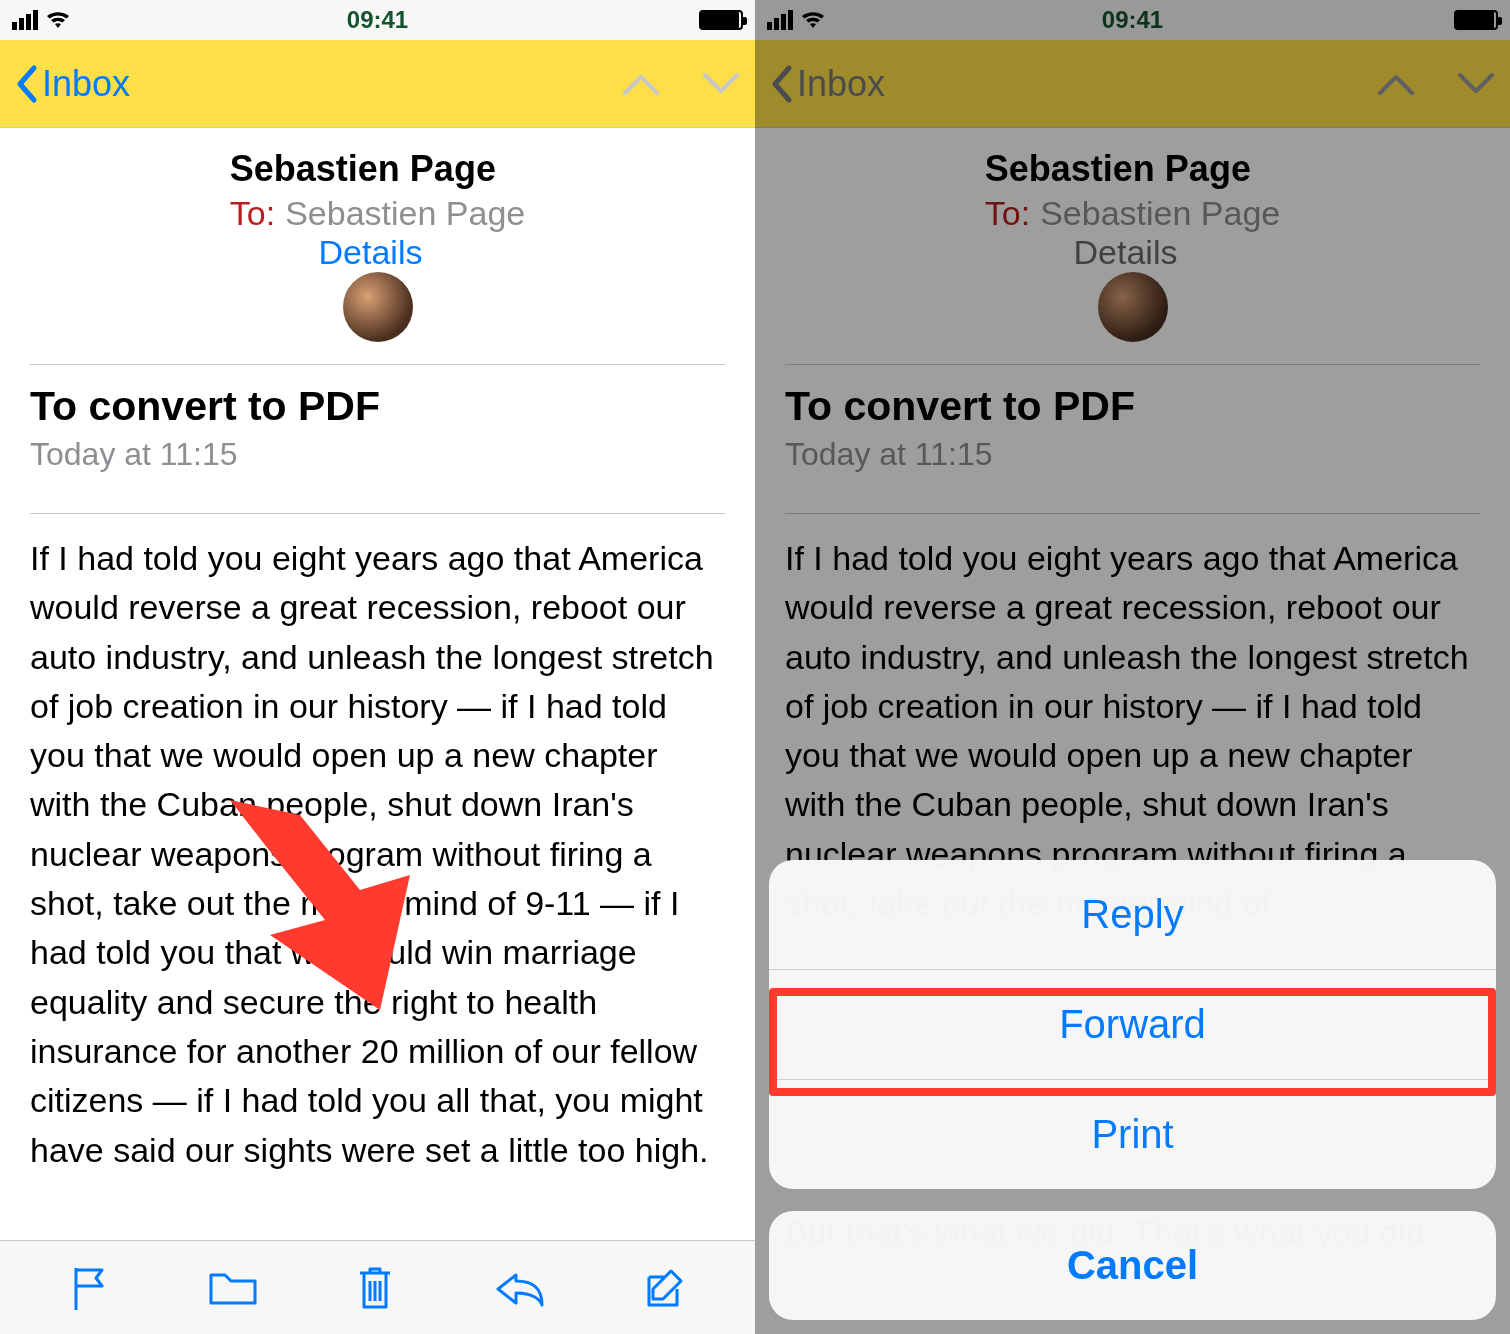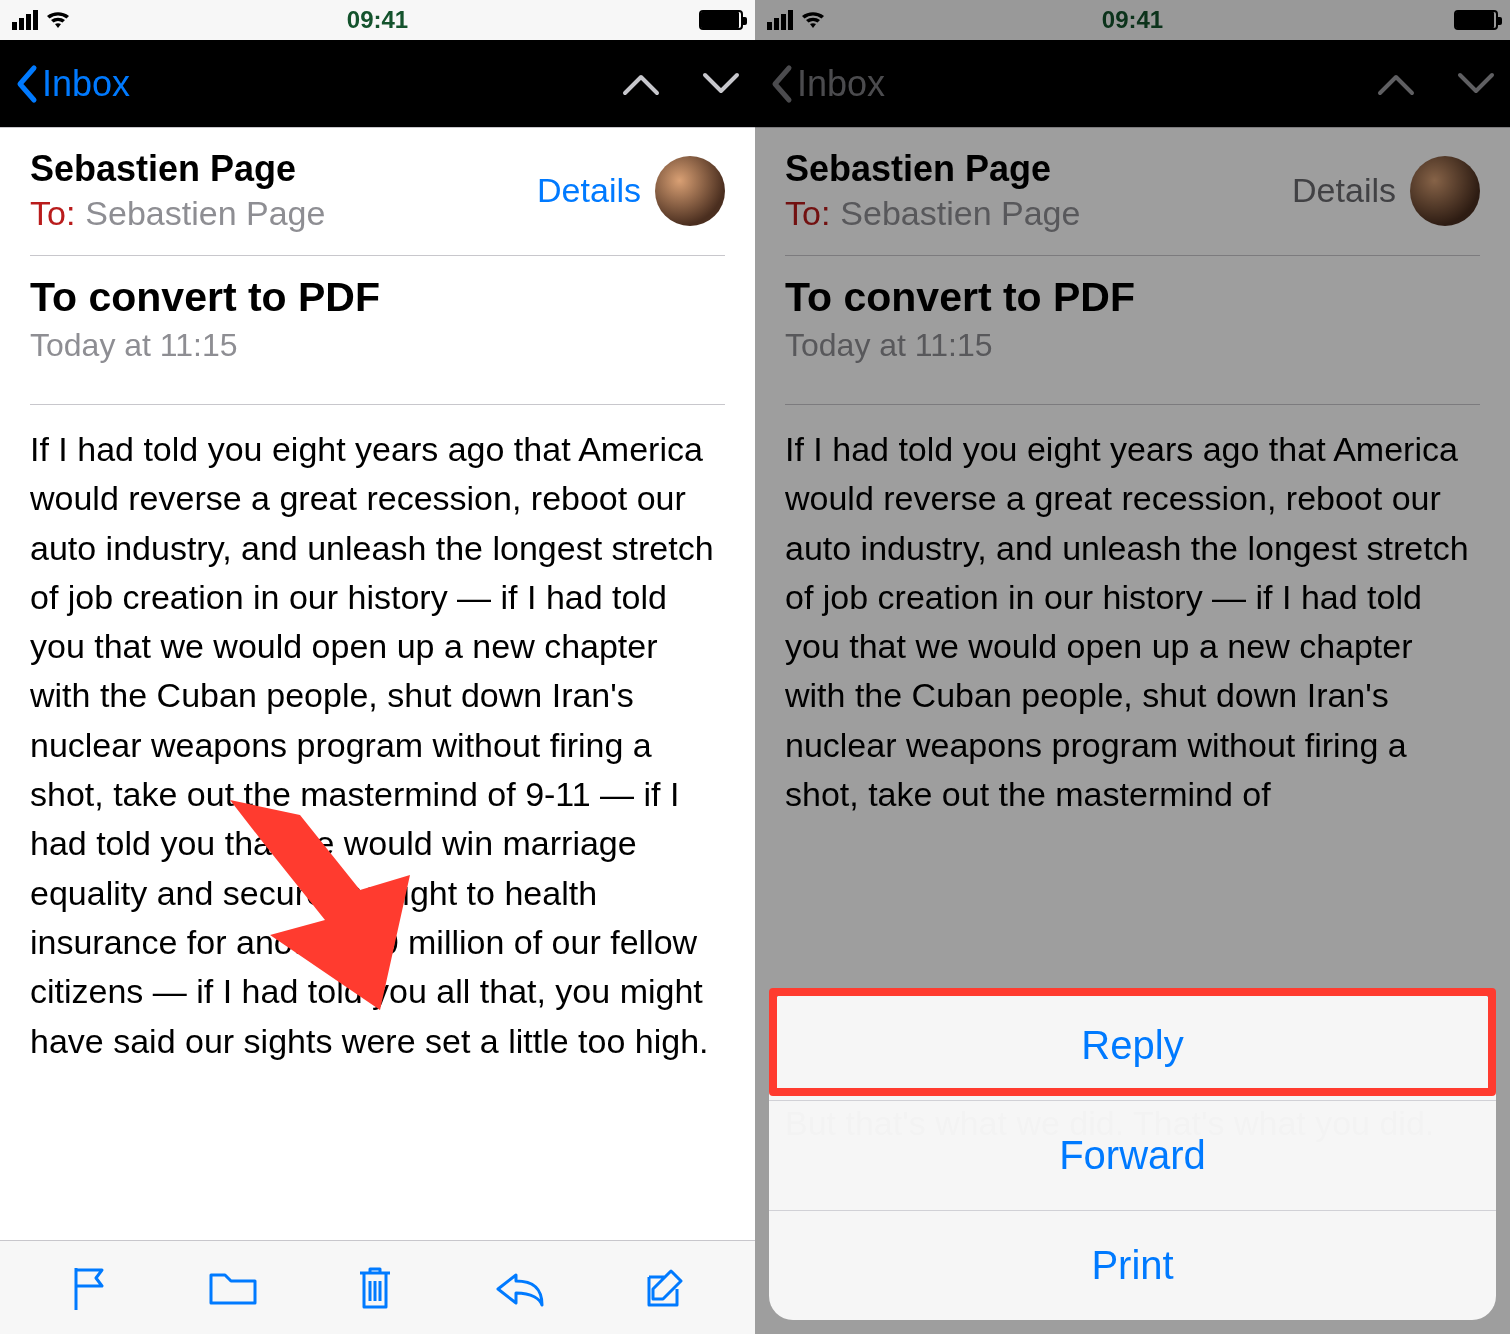--- a/index.html
+++ b/index.html
@@ -40,38 +40,38 @@
   .signal-bars span:nth-child(1){height:8px;} .signal-bars span:nth-child(2){height:12px;}
   .signal-bars span:nth-child(3){height:16px;} .signal-bars span:nth-child(4){height:20px;}
   .wifi-icon svg { display:block; }
   .battery { width:44px; height:20px; border:2px solid #000; border-radius:4px; position:relative; }
   .battery::after { content:''; position:absolute; right:-6px; top:5px; width:4px; height:8px; background:#000; border-radius:0 2px 2px 0;}
   .battery-fill { background:#000; height:100%; width:95%; border-radius:1px;}
 
   
   .nav-bar {
     height: 88px;
-    background: #000000;
+    background: #fde047;
     border-bottom: 1px solid #c8c7cc;
     display: flex;
     align-items: center;
     justify-content: space-between;
     padding: 0 14px;
   }
   .back-btn { display:flex; align-items:center; color:#007aff; font-size:36px; gap:4px;}
   .back-chevron svg { display:block; }
   .nav-arrows { display:flex; gap:40px; }
   .nav-arrows svg { display:block; }
 
   
   .mail-header {
     background:#fff;
     padding: 20px 30px 0 30px;
   }
-  .from-row { display:flex; align-items:center; justify-content:flex-end; }
+  .from-row { display:flex; align-items:center; justify-content:flex-end;flex-direction:column; }
   .from-left { flex:1; }
   .from-name { font-size:36px; font-weight:700; color:#000; }
   .to-line { font-size:34px; color:#8e8e93; margin-top:4px; display:flex; align-items:center;}
   .to-label { color:#b91c1c; margin-right:10px; }
   .to-name { color:#8e8e93; }
   .details-link { color:#007aff; font-size:34px; margin-right:14px;}
   .avatar { width:70px; height:70px; border-radius:50%; background: radial-gradient(circle at 35% 35%, #d9a074, #4a2e1f 70%); }
   .header-divider { border:none; border-top:1px solid #c8c7cc; margin:22px 0 0 0; }
 
   .subject-block { padding: 18px 0 18px 0; }
@@ -332,17 +332,20 @@
   </div>
 
   <div class="dim-overlay"></div>
 
   <div class="action-sheet">
     <div class="sheet-group">
       <div class="sheet-item">Reply</div>
       <div class="sheet-item">Forward</div>
       <div class="sheet-item">Print</div>
     </div>
+    <div class="sheet-cancel">
+      <div class="sheet-item">Cancel</div>
+    </div>
   </div>
 
   <div class="print-highlight" style="left:14px; right:14px; bottom:238px; height:108px;"></div>
 
 </div>
 
 </body></html>

